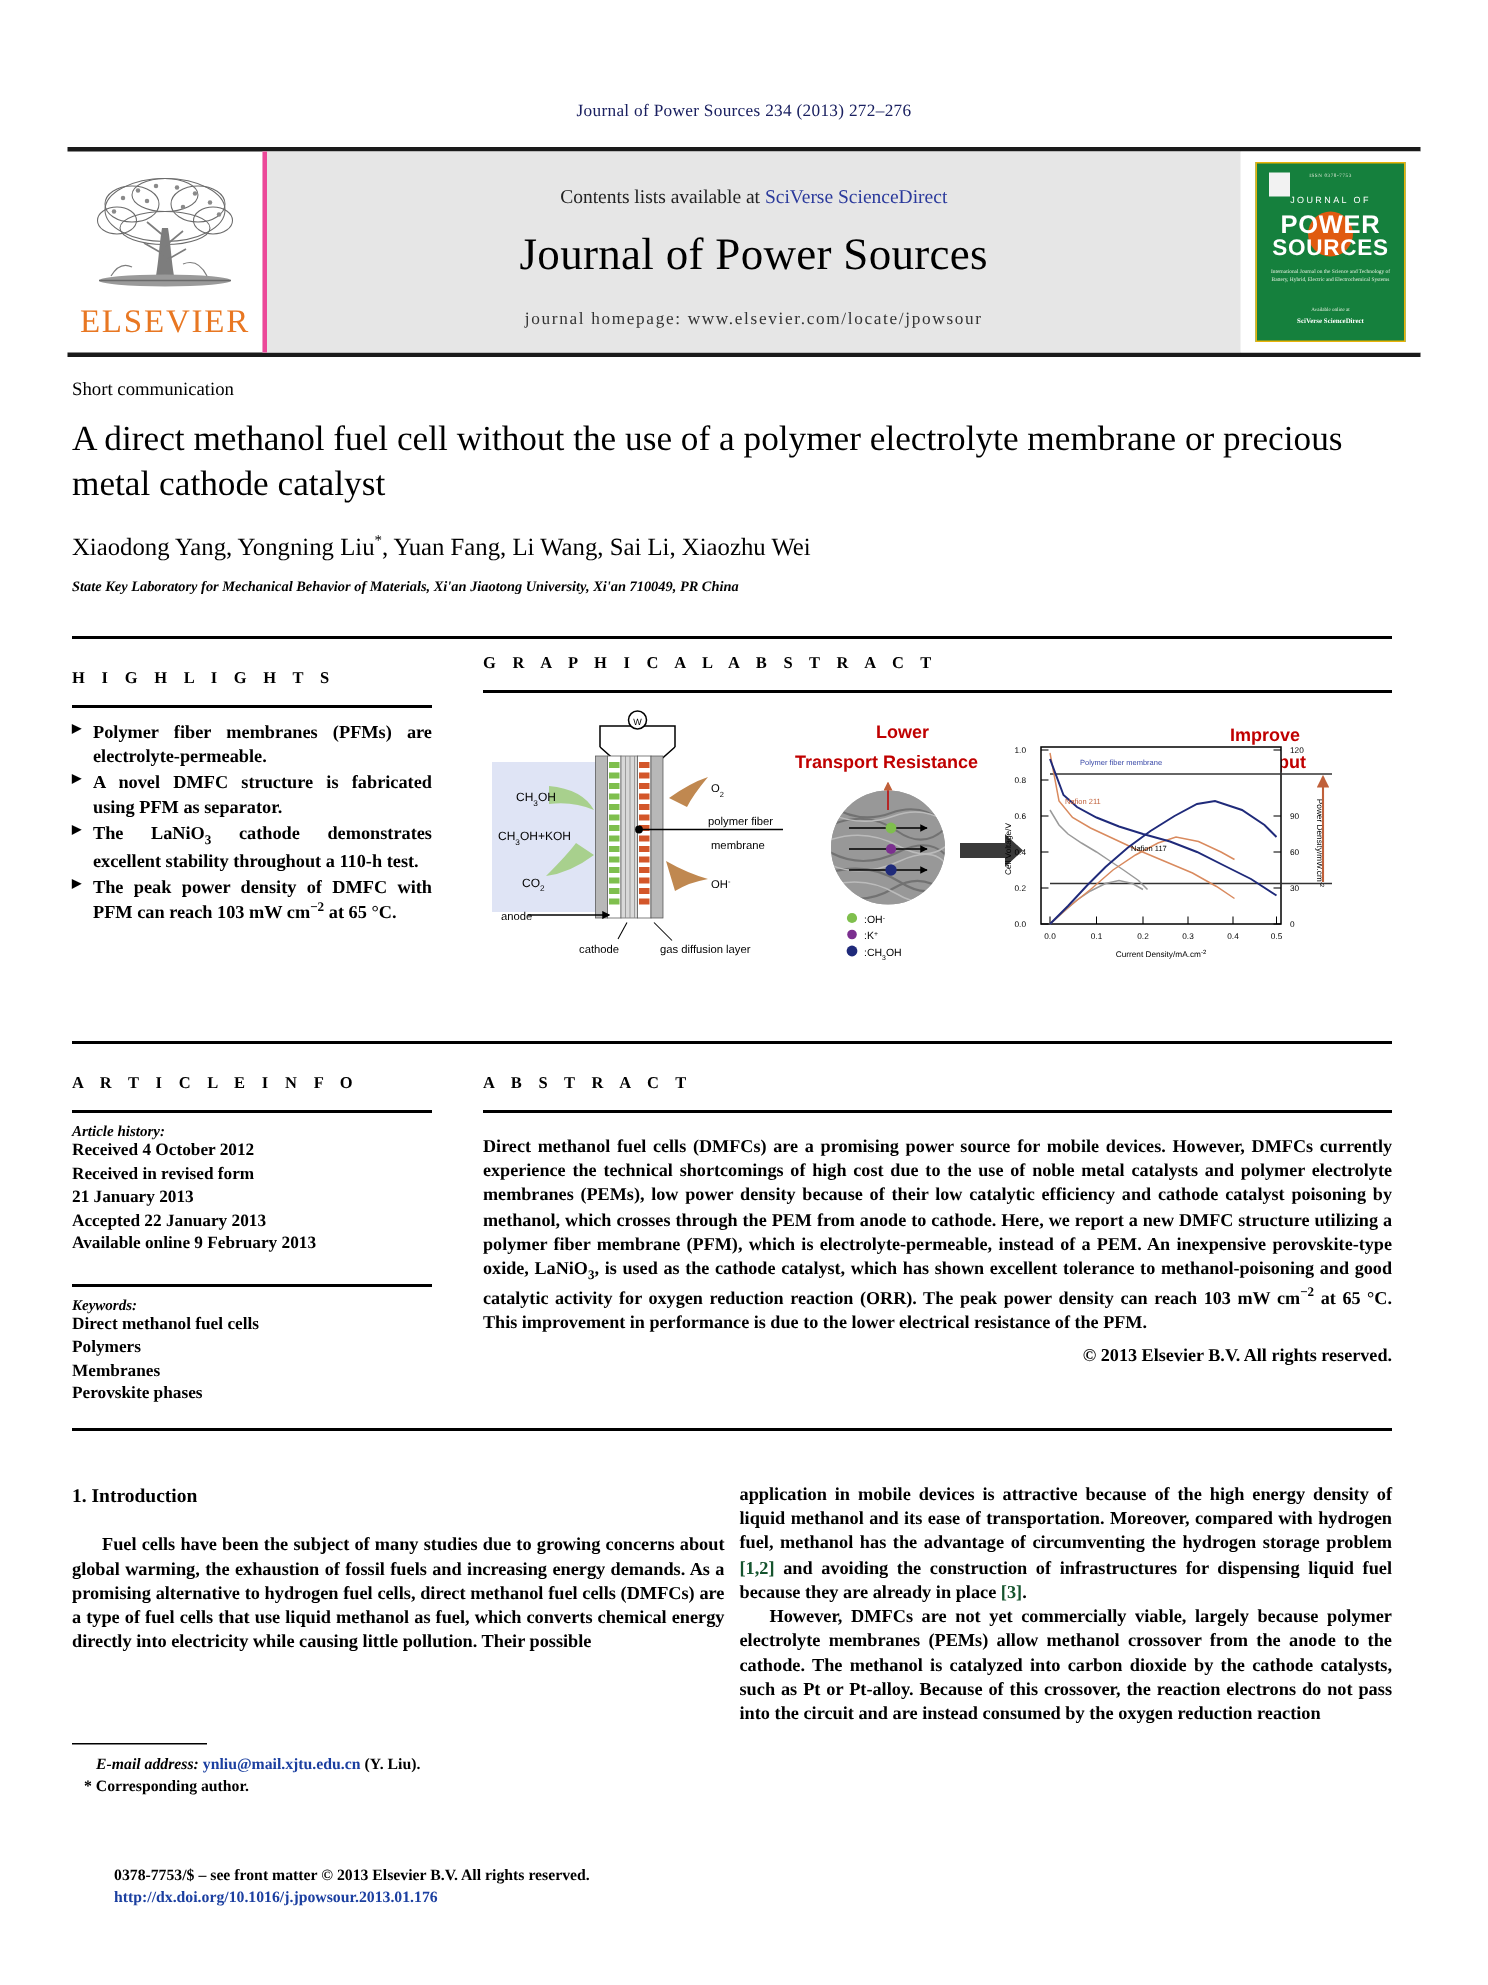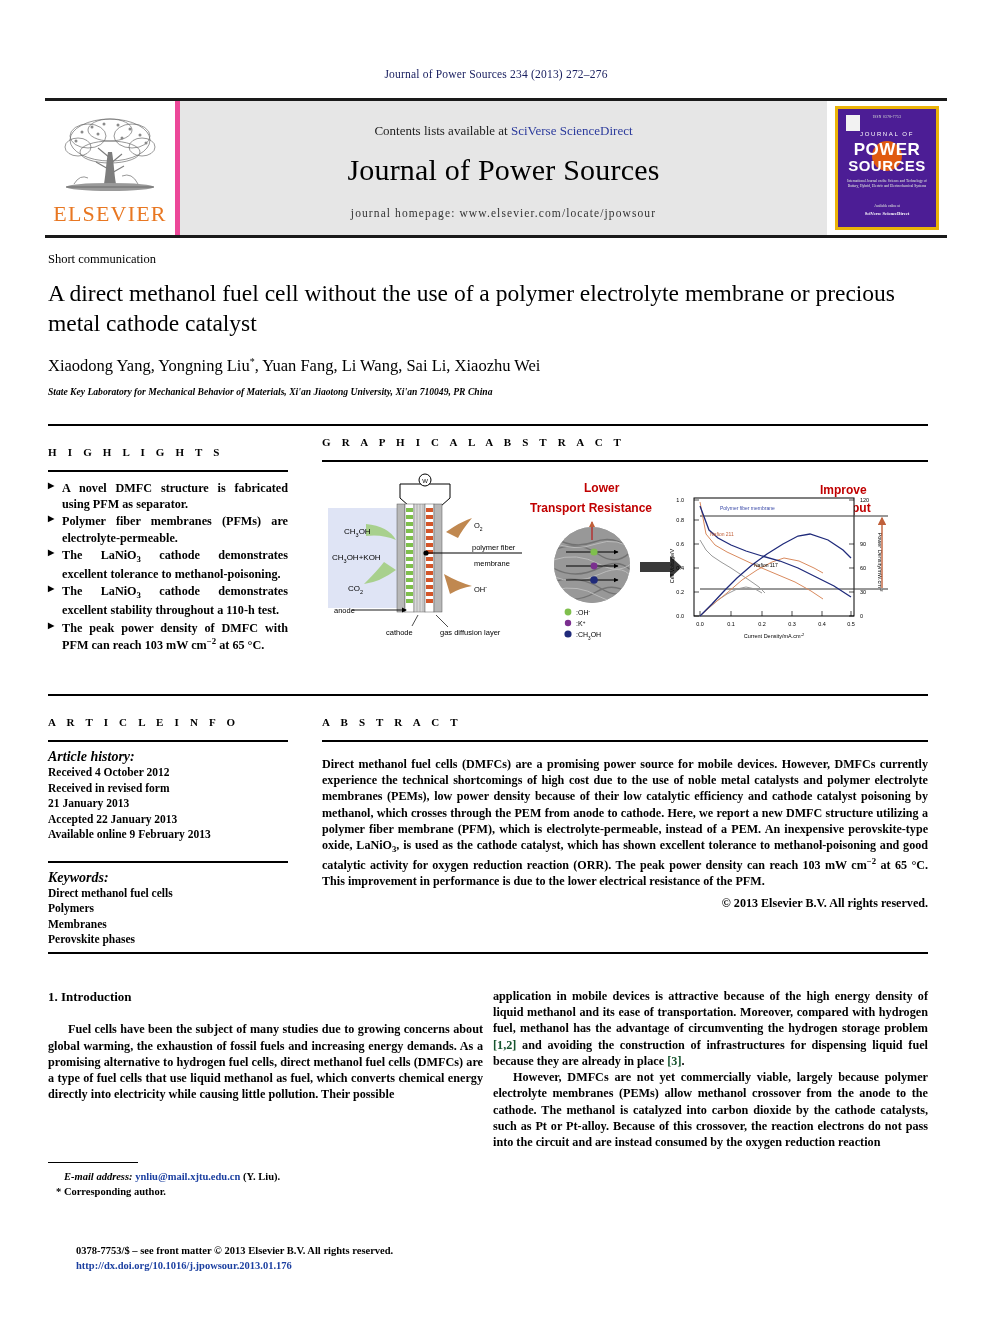--- a/index.html
+++ b/index.html
@@ -25,31 +25,31 @@
     position:absolute; left:45px; top:98px; width:902px; height:140px;
     border-top:3px solid #1a1a1a; border-bottom:3px solid #1a1a1a;
     box-sizing:border-box;
     display:flex; align-items:stretch;
   }
   .elsevier-box { width:130px; flex:0 0 130px; display:flex; flex-direction:column;
     align-items:center; justify-content:center; padding-top:4px; box-sizing:border-box; }
   .els-tree { width:104px; height:86px; }
   .els-word { color:#E87722; font-family:"Liberation Serif", serif; font-size:22px;
     letter-spacing:1.2px; margin-top:1px; }
-  .mast-center { flex:1; background:#e6e6e6; border-left:5px solid #ec4899;
+  .mast-center { flex:1; background:#e6e6e6; border-left:3px solid #ec4899;
     display:flex; flex-direction:column; align-items:center; justify-content:center;
     position:relative; }
   .contents-line { font-size:13px; color:#222; margin-top:6px; }
   .contents-line .sd { color:#2b3a9c; }
   .journal-title { font-size:30px; margin-top:14px; letter-spacing:.2px; }
   .homepage { font-size:11.5px; color:#333; margin-top:20px; letter-spacing:1.1px; }
   .cover-box { width:120px; flex:0 0 120px; display:flex; align-items:center;
     justify-content:center; background:#fff; }
-  .cover { width:98px; height:118px; background:#4c1d95; position:relative;
-    border:3px solid #eab308; overflow:hidden; }
+  .cover { width:98px; height:118px; background:#15803d; position:relative;
+    border:1px solid #eab308; overflow:hidden; }
   .cover .ctop { position:absolute; top:6px; left:8px; width:14px; height:16px;
     background:#f2f2f2; }
   .cover .chead { position:absolute; top:6px; left:0; width:98px; text-align:center;
     font-size:3.4px; color:#dfe9d8; letter-spacing:.4px; }
   .cover .cj { position:absolute; top:22px; left:0; width:98px; text-align:center;
     font-size:6px; color:#ffffff; letter-spacing:1.6px; font-family:"Liberation Sans",sans-serif; }
   .cover .csun { position:absolute; top:32px; left:34px; width:30px; height:30px;
     border-radius:50%; background:#E05A10; }
   .cover .cpw { position:absolute; top:31px; left:0; width:98px; text-align:center;
     font-size:17px; font-weight:bold; color:#fff; letter-spacing:.5px;
@@ -80,21 +80,21 @@
 
   .hl-list { list-style:none; margin:0; padding:0; font-size:12.2px; line-height:1.33;
     font-weight:bold; text-align:justify; }
   .hl-list li { position:relative; padding-left:14px; margin-bottom:1px; }
   .hl-list li:before { content:"\25B6"; position:absolute; left:0; top:1px; font-size:8px; }
   sub { font-size:.72em; }
   sup { font-size:.72em; }
 
   .ga-figure { position:relative; width:606px; height:172px; }
 
-  .info-italic { font-style:italic; font-weight:bold; font-size:14px; }
+  .info-italic { font-style:italic; font-weight:bold; font-size:10px; }
   .info-line { font-size:11.5px; font-weight:bold; line-height:1.35; }
 
   .abstract-text { font-size:12.1px; line-height:1.34; text-align:justify;
     font-weight:bold;margin-top:14px; }
   .abstract-copy { text-align:right; font-size:12.1px; font-weight:bold; margin-top:6px; }
 
   
   .body-col { position:absolute; width:435px; font-size:12.2px; line-height:1.33;
     text-align:justify; font-weight:bold; }
   .body-col p { margin:0; text-indent:20px; }
@@ -185,23 +185,22 @@
     <span>Xiaodong Yang, Yongning Liu<sup>*</sup>, Yuan Fang, Li Wang, Sai Li, Xiaozhu Wei</span>
   </div>
   <div class="affil">State Key Laboratory for Mechanical Behavior of Materials, Xi'an Jiaotong University, Xi'an 710049, PR China</div>
 
   <div class="rule-med" style="left:48px; top:424px; width:880px;"></div>
 
   <div class="col-left" style="top:446px;">
     <div class="sechead">H I G H L I G H T S</div>
     <div style="height:2px;background:#000;margin:12px 0 8px 0;"></div>
     <ul class="hl-list">
+      <li>Polymer fiber membranes (PFMs) are electrolyte-permeable.</li>
       <li>A novel DMFC structure is fabricated using PFM as separator.</li>
-      <li>Polymer fiber membranes (PFMs) are electrolyte-permeable.</li>
-      <li>The LaNiO<sub>3</sub> cathode demonstrates excellent tolerance to methanol-poisoning.</li>
       <li>The LaNiO<sub>3</sub> cathode demonstrates excellent stability throughout a 110-h test.</li>
       <li>The peak power density of DMFC with PFM can reach 103 mW cm<sup>−2</sup> at 65 °C.</li>
     </ul>
   </div>
 
   <div class="col-right" style="top:436px;">
     <div class="sechead">G R A P H I C A L   A B S T R A C T</div>
     <div style="height:2px;background:#000;margin:12px 0 8px 0;"></div>
 
     <div class="ga-figure">

